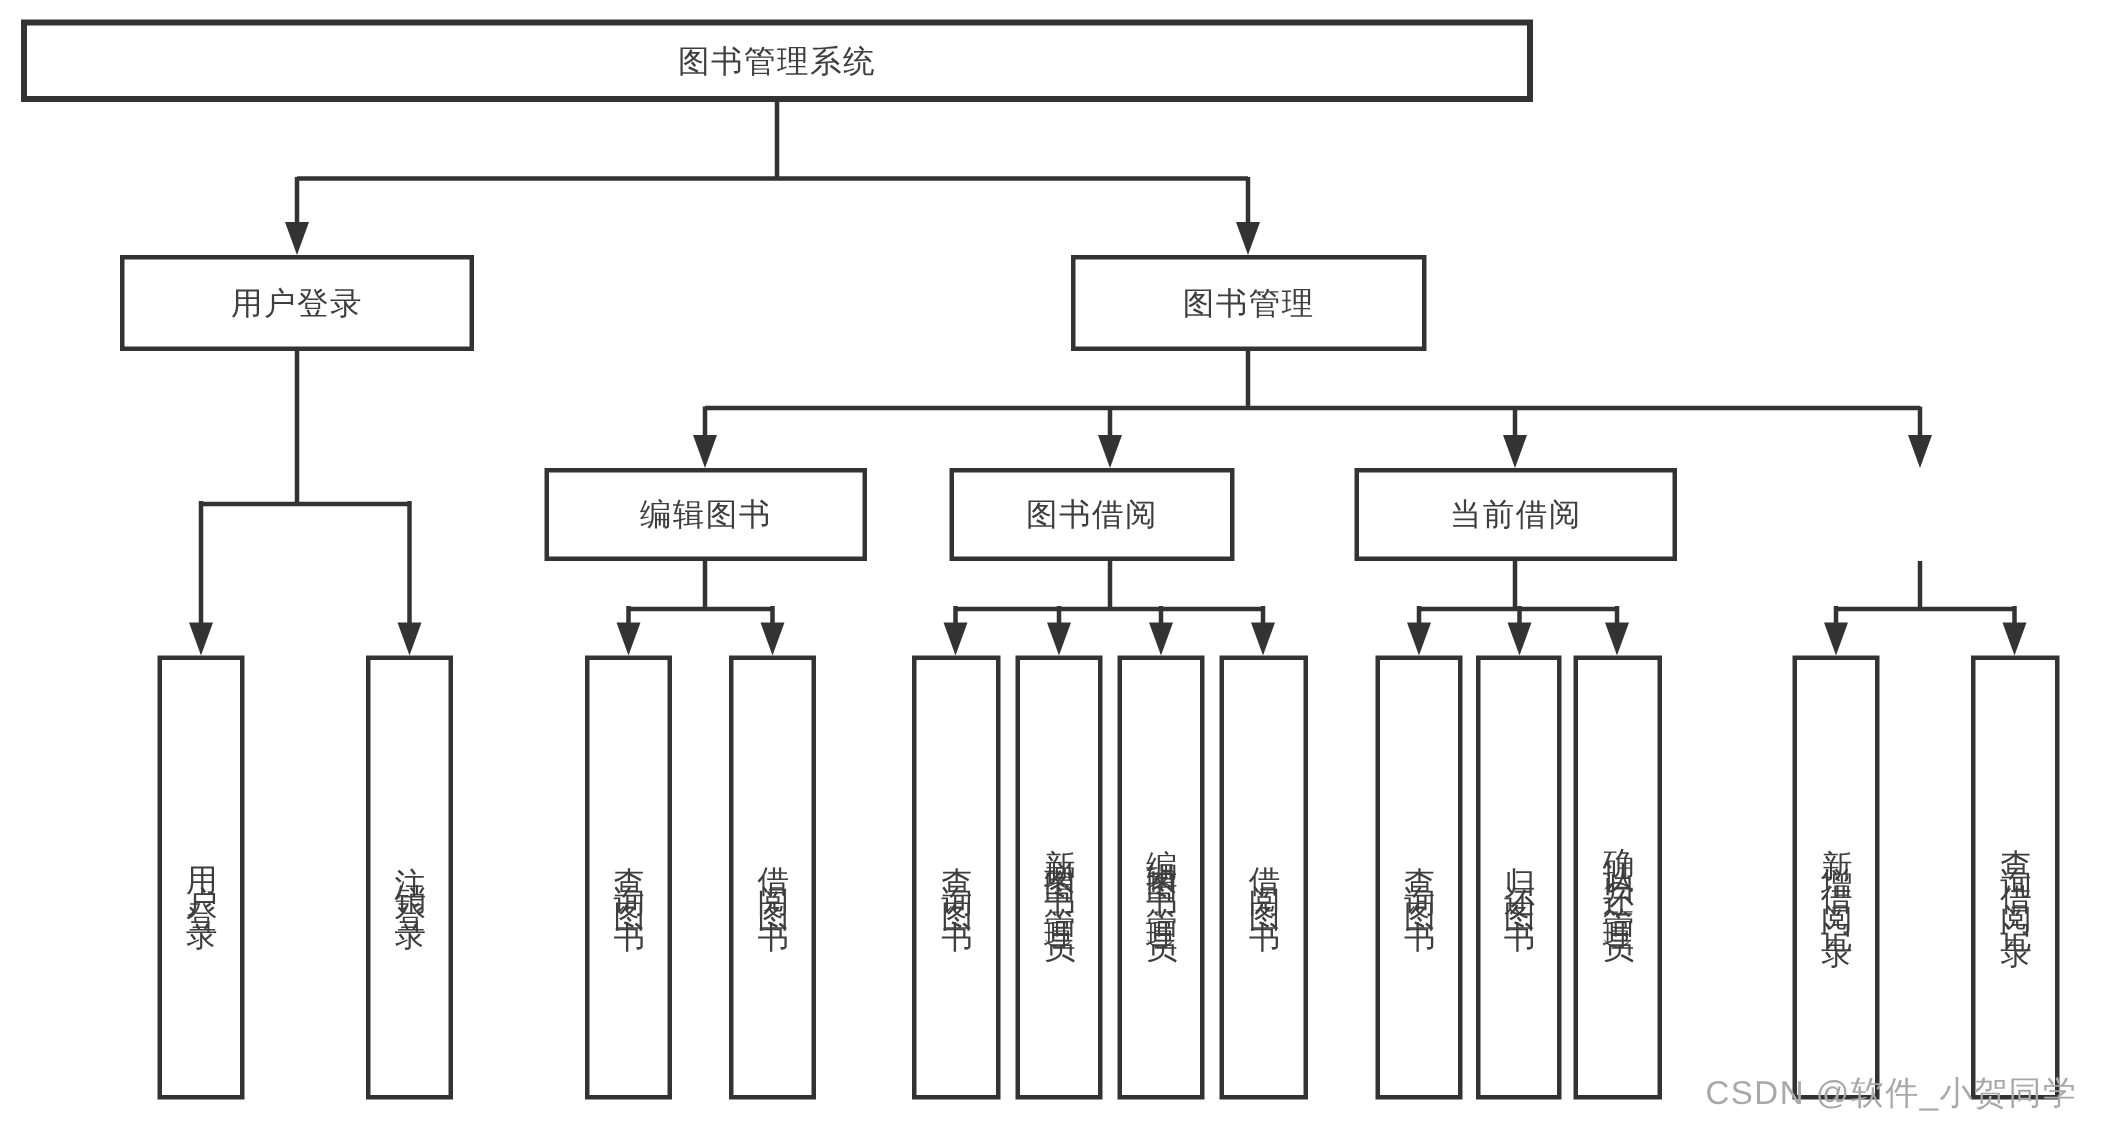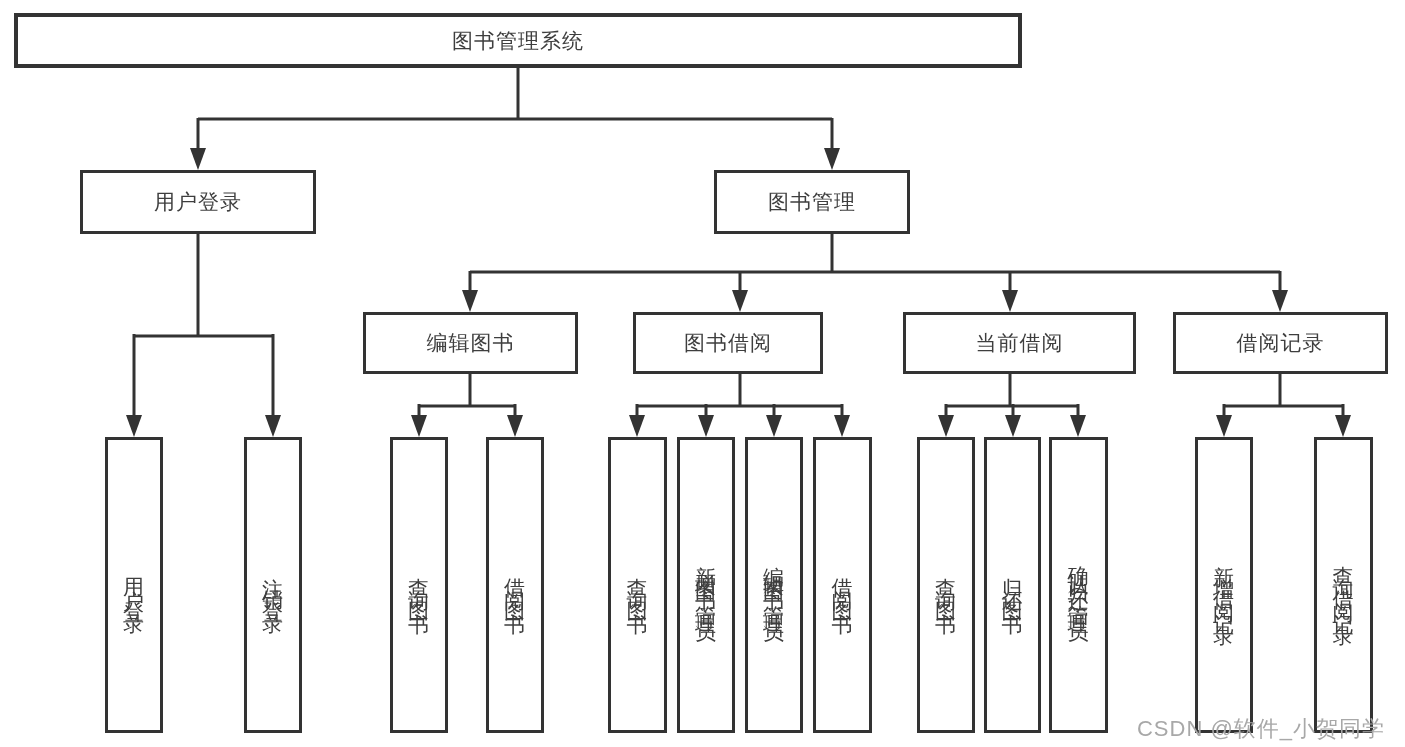--- a/index.html
+++ b/index.html
@@ -124,26 +124,25 @@
       <path d="M1005 415 L1021 415 L1013 437 Z"></path>
       <path d="M1070 415 L1086 415 L1078 437 Z"></path>
       <path d="M1216 415 L1232 415 L1224 437 Z"></path>
       <path d="M1335 415 L1351 415 L1343 437 Z"></path>
     </g>
   </svg>
 
   <div class="node root" style="left:14px; top:13px; width:1008px; height:55px;">图书管理系统</div>
 
   <div class="node" style="left:80px; top:170px; width:236px; height:64px;">用户登录</div>
-  <div class="node" style="left:714px; top:170px; width:196px; height:64px;font-family:Liberation Serif, serif;">图书管理</div>
+  <div class="node" style="left:714px; top:170px; width:237px; height:64px;font-family:Liberation Serif, serif;">图书管理</div>
 
   <div class="node" style="left:363px; top:312px; width:215px; height:62px;">编辑图书</div>
   <div class="node" style="left:633px; top:312px; width:190px; height:62px;text-align:center;">图书借阅</div>
-  <div class="node" style="left:903px; top:312px; width:233px; height:62px;">当前借阅</div>
-  <div class="node" style="left:1173px; top:312px; width:215px; height:62px;">借阅记录</div>
+  <div class="node" style="left:903px; top:312px; width:215px; height:62px;">当前借阅</div>
 
   <div class="node vert" style="left:105px; top:437px; width:58px; height:296px;">用户登录</div>
   <div class="node vert" style="left:244px; top:437px; width:58px; height:296px;">注销登录</div>
 
   <div class="node vert" style="left:390px; top:437px; width:58px; height:296px;">查询图书</div>
   <div class="node vert" style="left:486px; top:437px; width:58px; height:296px;">借阅图书</div>
 
   <div class="node vert" style="left:608px; top:437px; width:59px; height:296px;">查询图书</div>
   <div class="node vert long" style="left:677px; top:437px; width:58px; height:296px;">新增图书（管理员）</div>
   <div class="node vert long" style="left:745px; top:437px; width:58px; height:296px;">编辑图书（管理员）</div>

